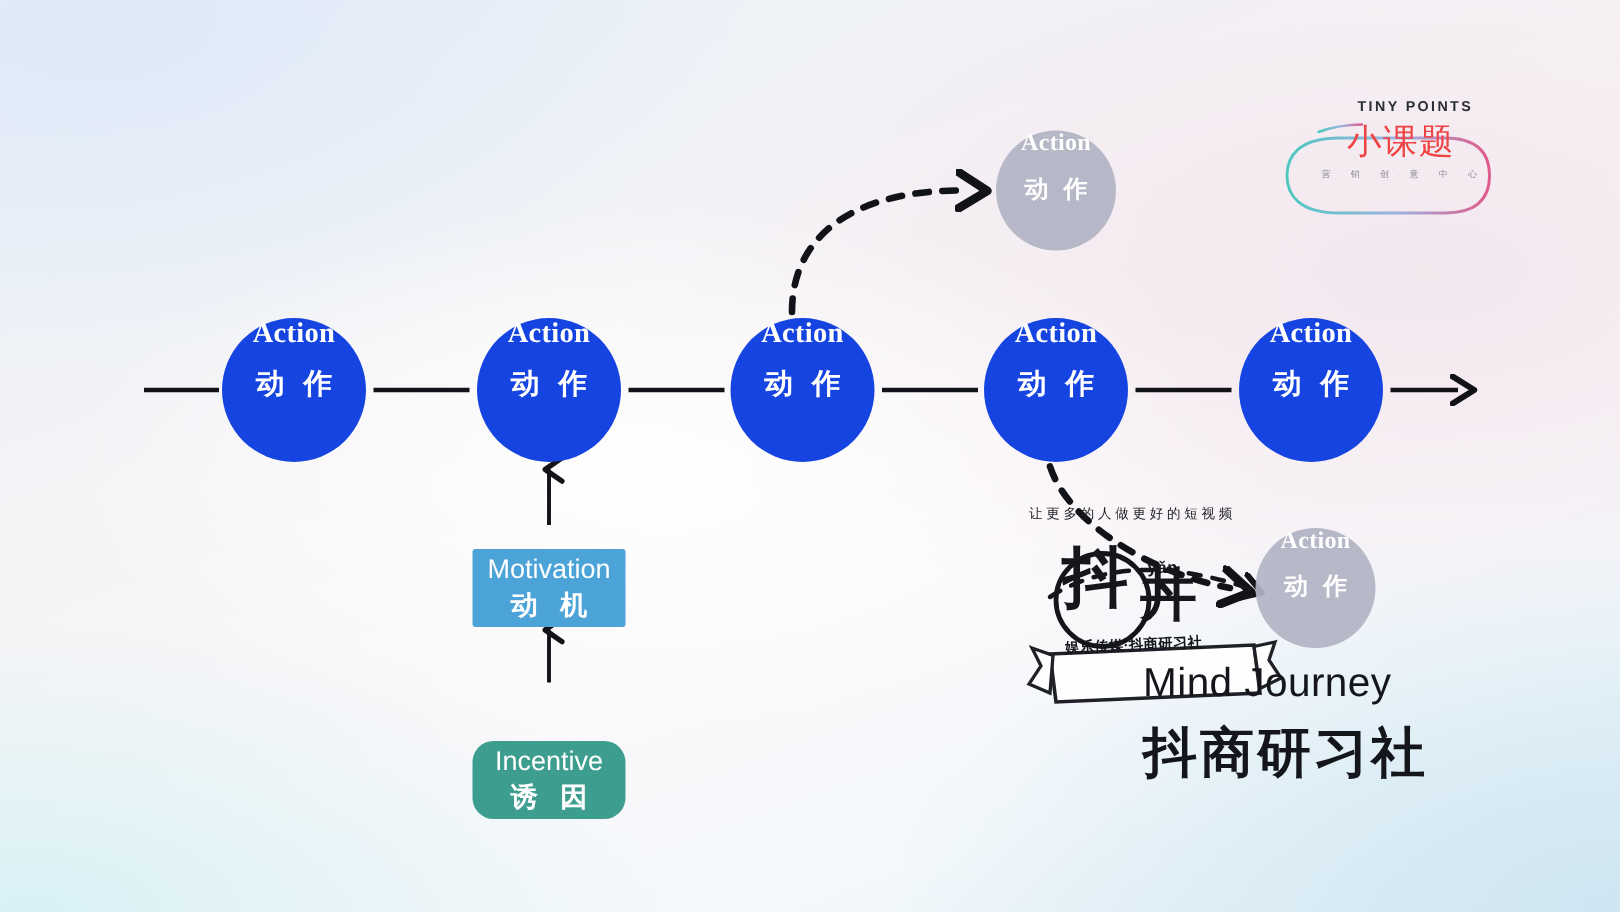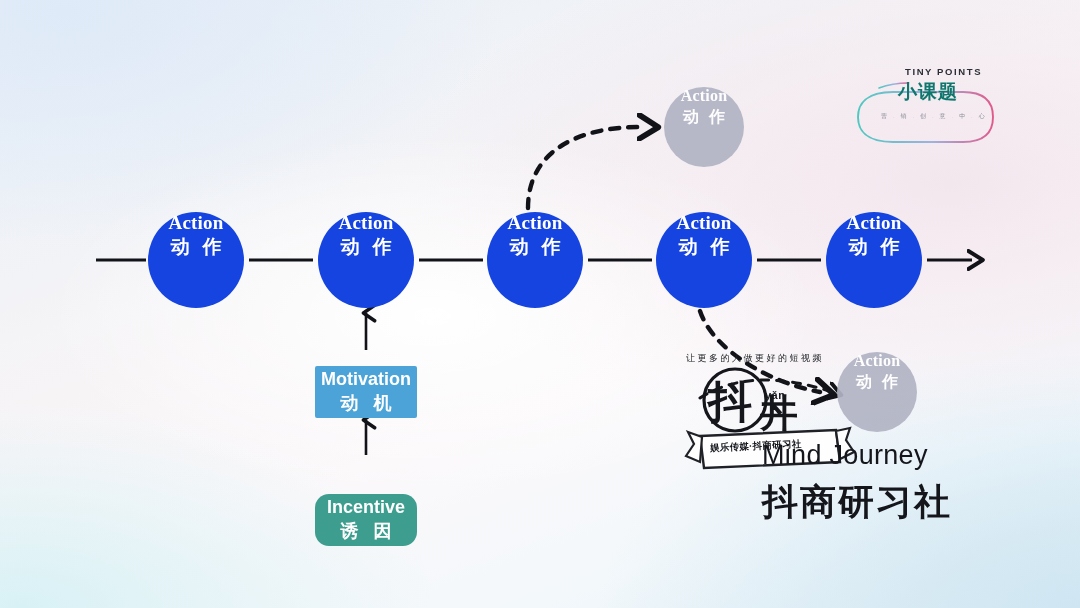--- a/index.html
+++ b/index.html
@@ -28,35 +28,35 @@
   
   .node {
     position:absolute; border-radius:50%;
     display:flex; flex-direction:column;
     align-items:center; 
     color:#fff; text-align:center; line-height:1.18;
     z-index:4;
     font-family:Liberation Serif, serif;
   }
   .node .en { font-size:19px; font-weight:600; letter-spacing:.2px; }
-  .node .zh { font-size:19px; font-weight:700; letter-spacing:4px; margin-top:2px; text-indent:4px; }
+  .node .zh { font-size:19px; font-weight:700; letter-spacing:4px; margin-top:12px; text-indent:4px; }
 
   .node.blue  { background:#1544e0; width:96px; height:96px; }
   .node.ghost { background:#b2b4c4; width:80px; height:80px; opacity:.92; }
   .node.ghost .en { font-size:16px; }
   .node.ghost .zh { font-size:16px; letter-spacing:3px; text-indent:3px; }
 
   
   .box {
     position:absolute; z-index:4;
     display:flex; flex-direction:column;
     align-items:center; justify-content:center;
     color:#fff; text-align:center; line-height:1.2;
   }
-  .box .en { font-size:18px; font-weight:700; }
+  .box .en { font-size:18px; font-weight:400; }
   .box .zh { font-size:18px; font-weight:700; letter-spacing:5px; text-indent:5px; margin-top:2px; }
   .box.motivation { background:#4ba3d8; width:102px; height:52px; border-radius:2px; }
   .box.incentive  { background:#3d9e8f; width:102px; height:52px; border-radius:14px; }
 
   
   #title-block { position:absolute; left:762px; top:440px; z-index:5; }
   #title-block .en {
     font-size:27px; font-weight:400; color:#14161c;
     letter-spacing:.3px; white-space:nowrap;
   }
@@ -67,32 +67,32 @@
 
   
   #brand { position:absolute; left:869px; top:60px; width:124px; height:78px; z-index:6; }
   #brand .tagline {
     position:absolute; left:36px; top:6px;
     font-size:9.5px; font-weight:600; letter-spacing:1.6px; color:#2a2d35;
     white-space:nowrap;
   }
   #brand .cn {
     position:absolute; left:29px; top:19px;
-    font-size:19px; font-weight:700; letter-spacing:1px; color:#0f766e;
+    font-size:23px; font-weight:400; letter-spacing:1px; color:#ef4444;
     white-space:nowrap;
   }
   #brand .sub {
     position:absolute; left:12px; top:52px; width:104px;
     display:flex; align-items:center; justify-content:space-between;
     font-size:6px; letter-spacing:.3px; color:#8b8d98; white-space:nowrap;
   }
   #brand .sub .dot { color:#c3c6d0; font-size:5px; }
 
   
-  #watermark { position:absolute; left:686px; top:352px; width:172px; height:124px; z-index:3; }
+  #watermark { position:absolute; left:686px; top:336px; width:172px; height:124px; z-index:3; }
   #watermark .wm-slogan {
     position:absolute; left:0; top:0; font-size:9px; color:#1b1d22; white-space:nowrap;
   }
   #watermark .wm-pinyin {
     position:absolute; left:79px; top:37px;
     font-size:11px; font-weight:700; color:#14161c; letter-spacing:.5px;
   }
   #watermark .wm-big-1 {
     position:absolute; left:22px; top:28px;
     font-size:44px; font-weight:700; color:#14161c; line-height:1;

